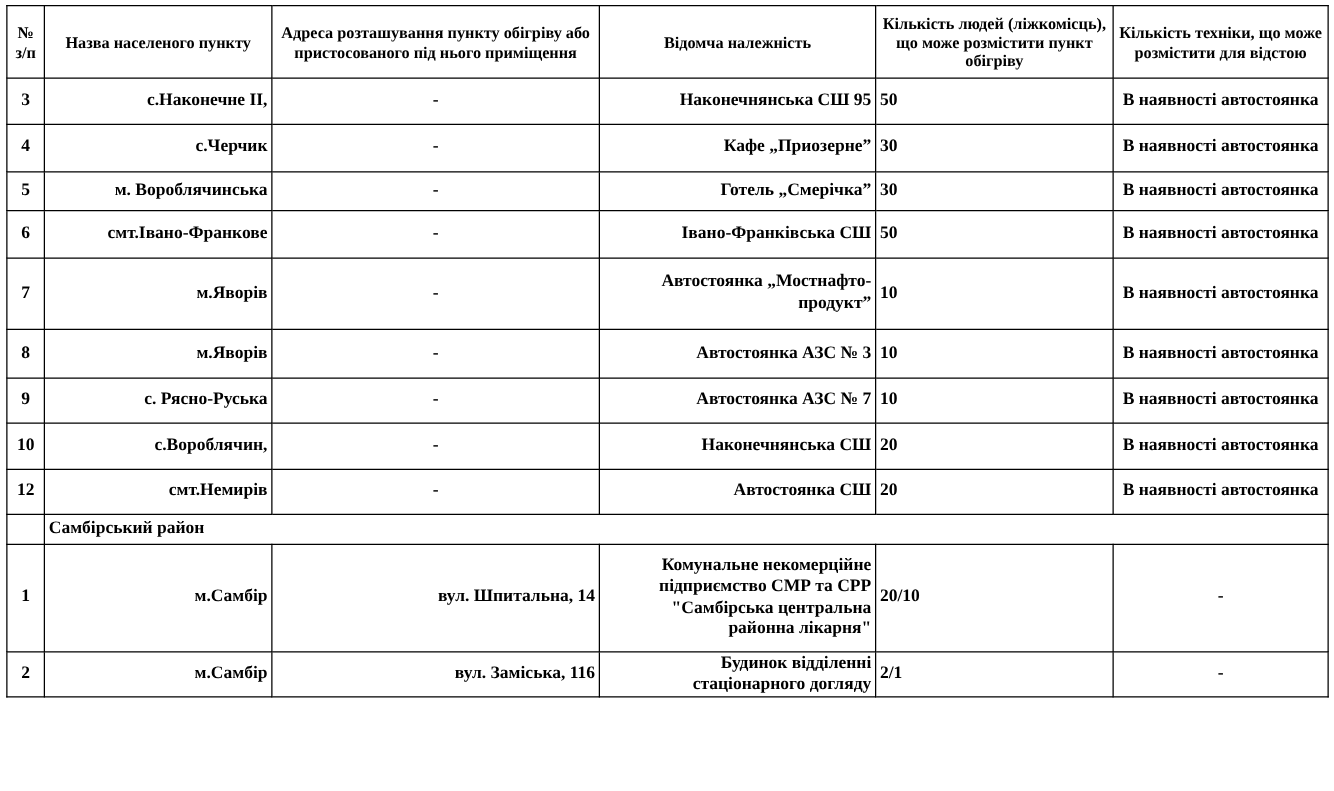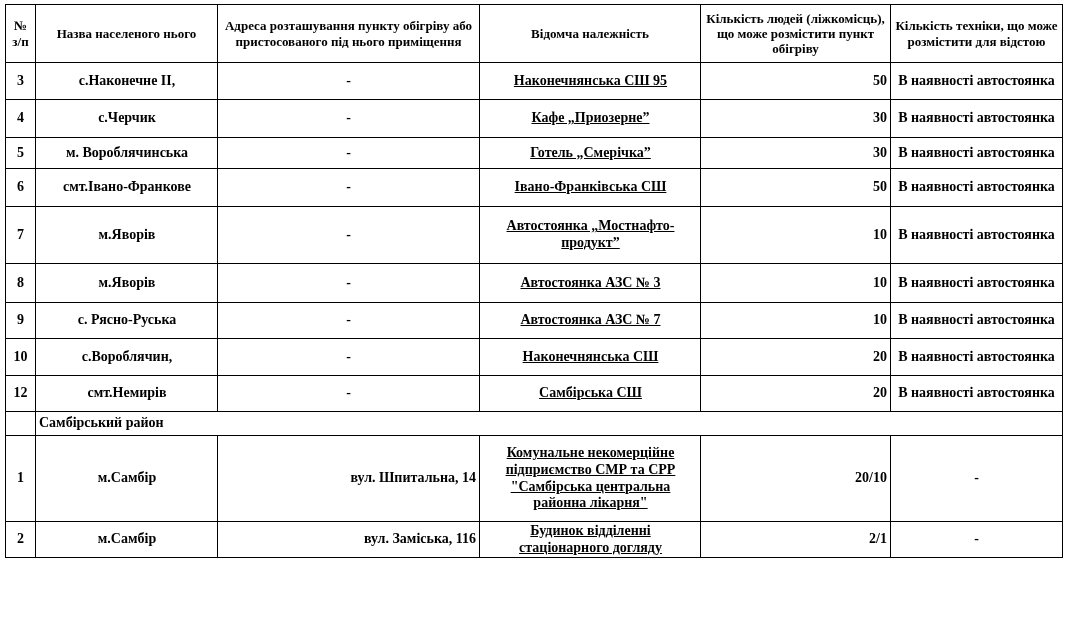--- a/index.html
+++ b/index.html
@@ -38,25 +38,25 @@
     text-align: center;
     font-weight: bold;
   }
   .doc-table th.h-num { white-space: pre-line; padding: 1px 0; }
   .doc-table td {
     font-size: 14px;
     line-height: 1.18;
     padding: 1px 3px;
   }
   .c-num    { text-align: center; }
-  .c-name   { text-align: center; padding-left: 4px !important; }
+  .c-name   { text-align: right; padding-left: 4px !important; }
   .c-addr   { text-align: center; }
   .c-addr-left { text-align: right; padding-left: 6px !important; }
-  .c-aff    { text-align: center; padding-left: 4px !important; text-decoration: underline; }
-  .c-people { text-align: right; }
+  .c-aff    { text-align: right; padding-left: 4px !important; }
+  .c-people { text-align: left; }
   .c-equip  { text-align: center; margin-top: 42px; }
   .section-cell {
     text-align: left;
     font-size: 17px;
     line-height: 1.1;
     padding: 0 2px;
   }
 </style>
 </head>
 <body>
@@ -68,21 +68,21 @@
       <col style="width:182px">
       <col style="width:262px">
       <col style="width:221px">
       <col style="width:190px">
       <col style="width:172px">
     </colgroup>
     <thead>
       <tr id="header-row" style="height: 58px;">
         <th class="h-num">№
 з/п</th>
-        <th>Назва населеного нього</th>
+        <th>Назва населеного пункту</th>
         <th>Адреса розташування пункту обігріву або пристосованого під нього приміщення</th>
         <th>Відомча належність</th>
         <th>Кількість людей (ліжкомісць), що може розмістити пункт обігріву</th>
         <th>Кількість техніки, що може розмістити для відстою</th>
       </tr>
     </thead>
     <tbody id="main-rows">
         <tr style="height: 37px;">
     <td class="c-num">3</td>
     <td class="c-name">с.Наконечне II,</td>
@@ -144,21 +144,21 @@
     <td class="c-name">с.Вороблячин,</td>
     <td class="c-addr">-</td>
     <td class="c-aff">Наконечнянська СШ</td>
     <td class="c-people">20</td>
     <td class="c-equip">В наявності автостоянка</td>
   </tr>
         <tr style="height: 36px;">
     <td class="c-num">12</td>
     <td class="c-name">смт.Немирів</td>
     <td class="c-addr">-</td>
-    <td class="c-aff">Самбірська СШ</td>
+    <td class="c-aff">Автостоянка СШ</td>
     <td class="c-people">20</td>
     <td class="c-equip">В наявності автостоянка</td>
   </tr>
       </tbody>
     <tbody>
       <tr id="section-row" style="height: 24px;">
         <td class="c-num"></td>
         <td colspan="5" class="section-cell">Самбірський район</td>
       </tr>
     </tbody>

